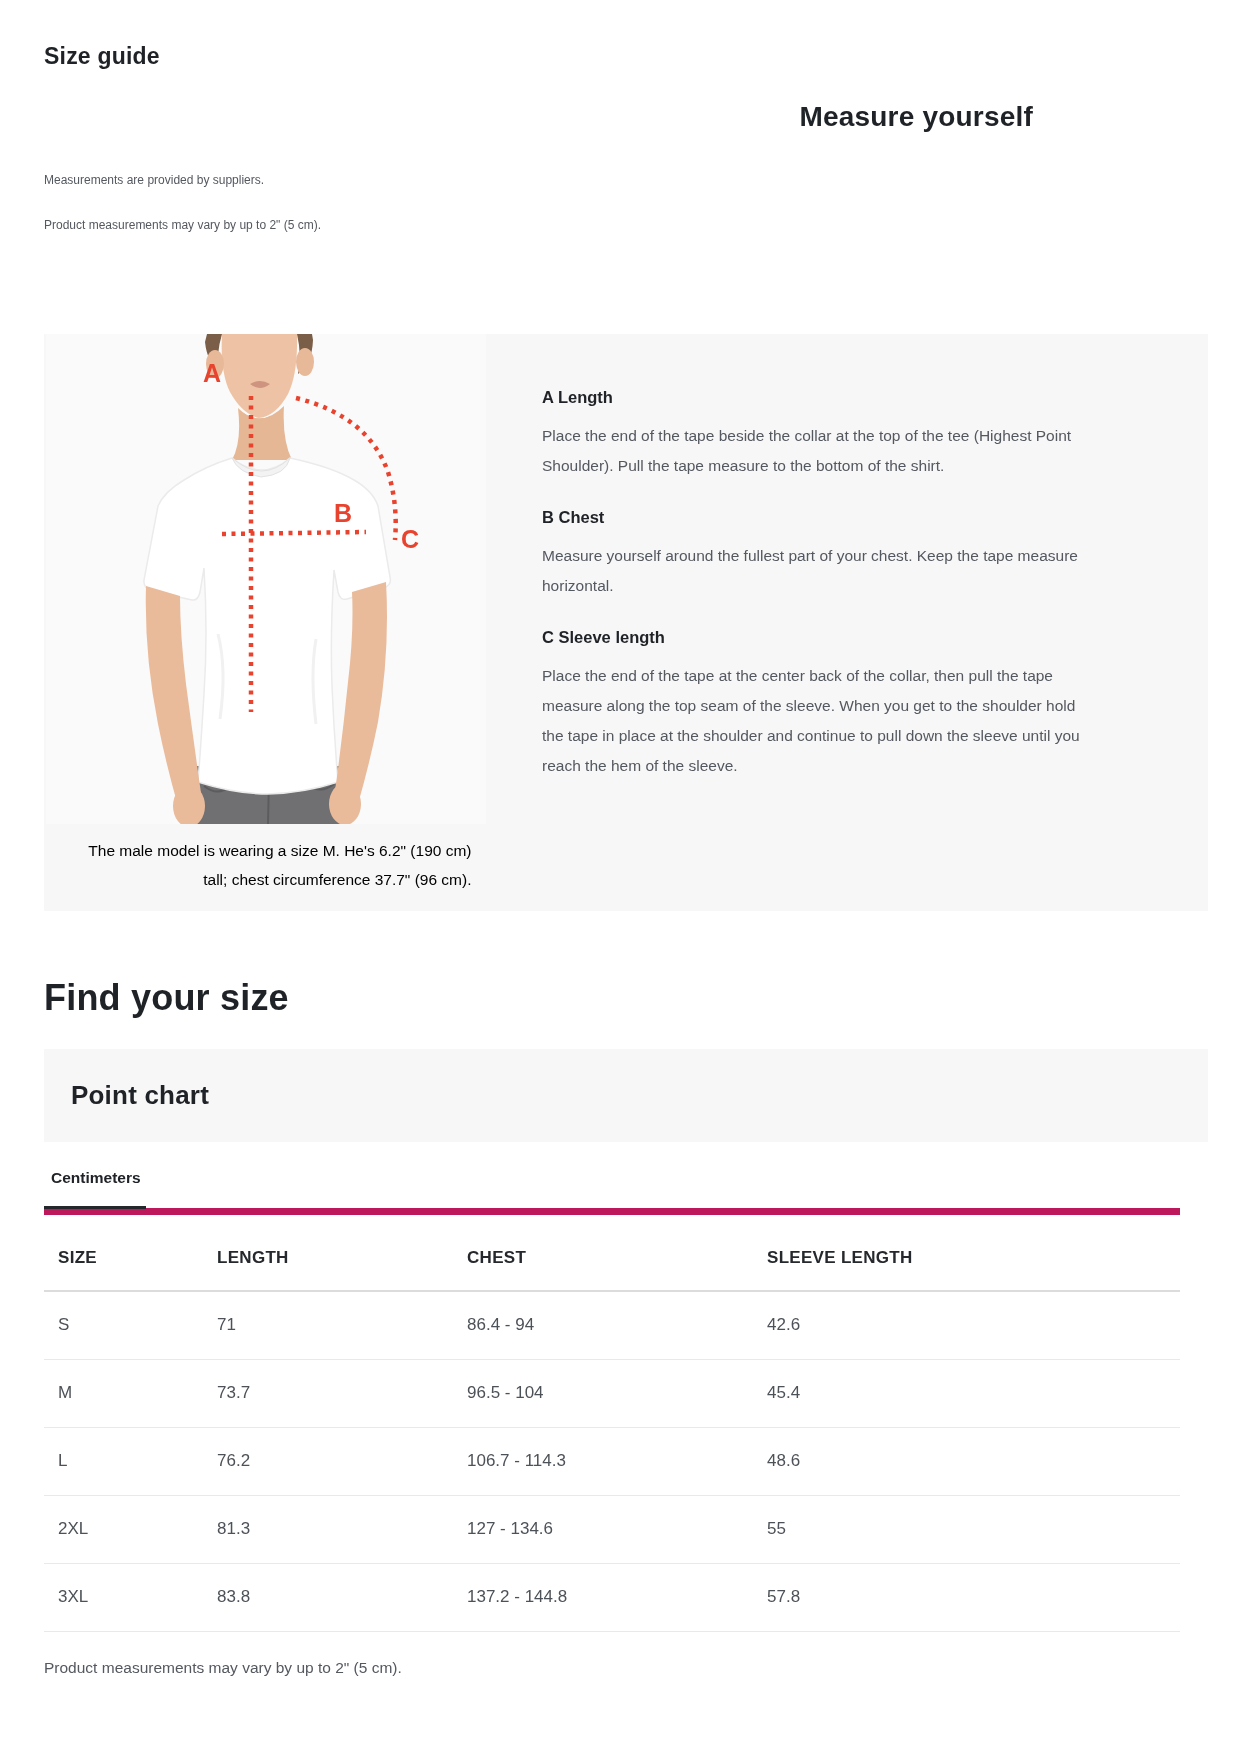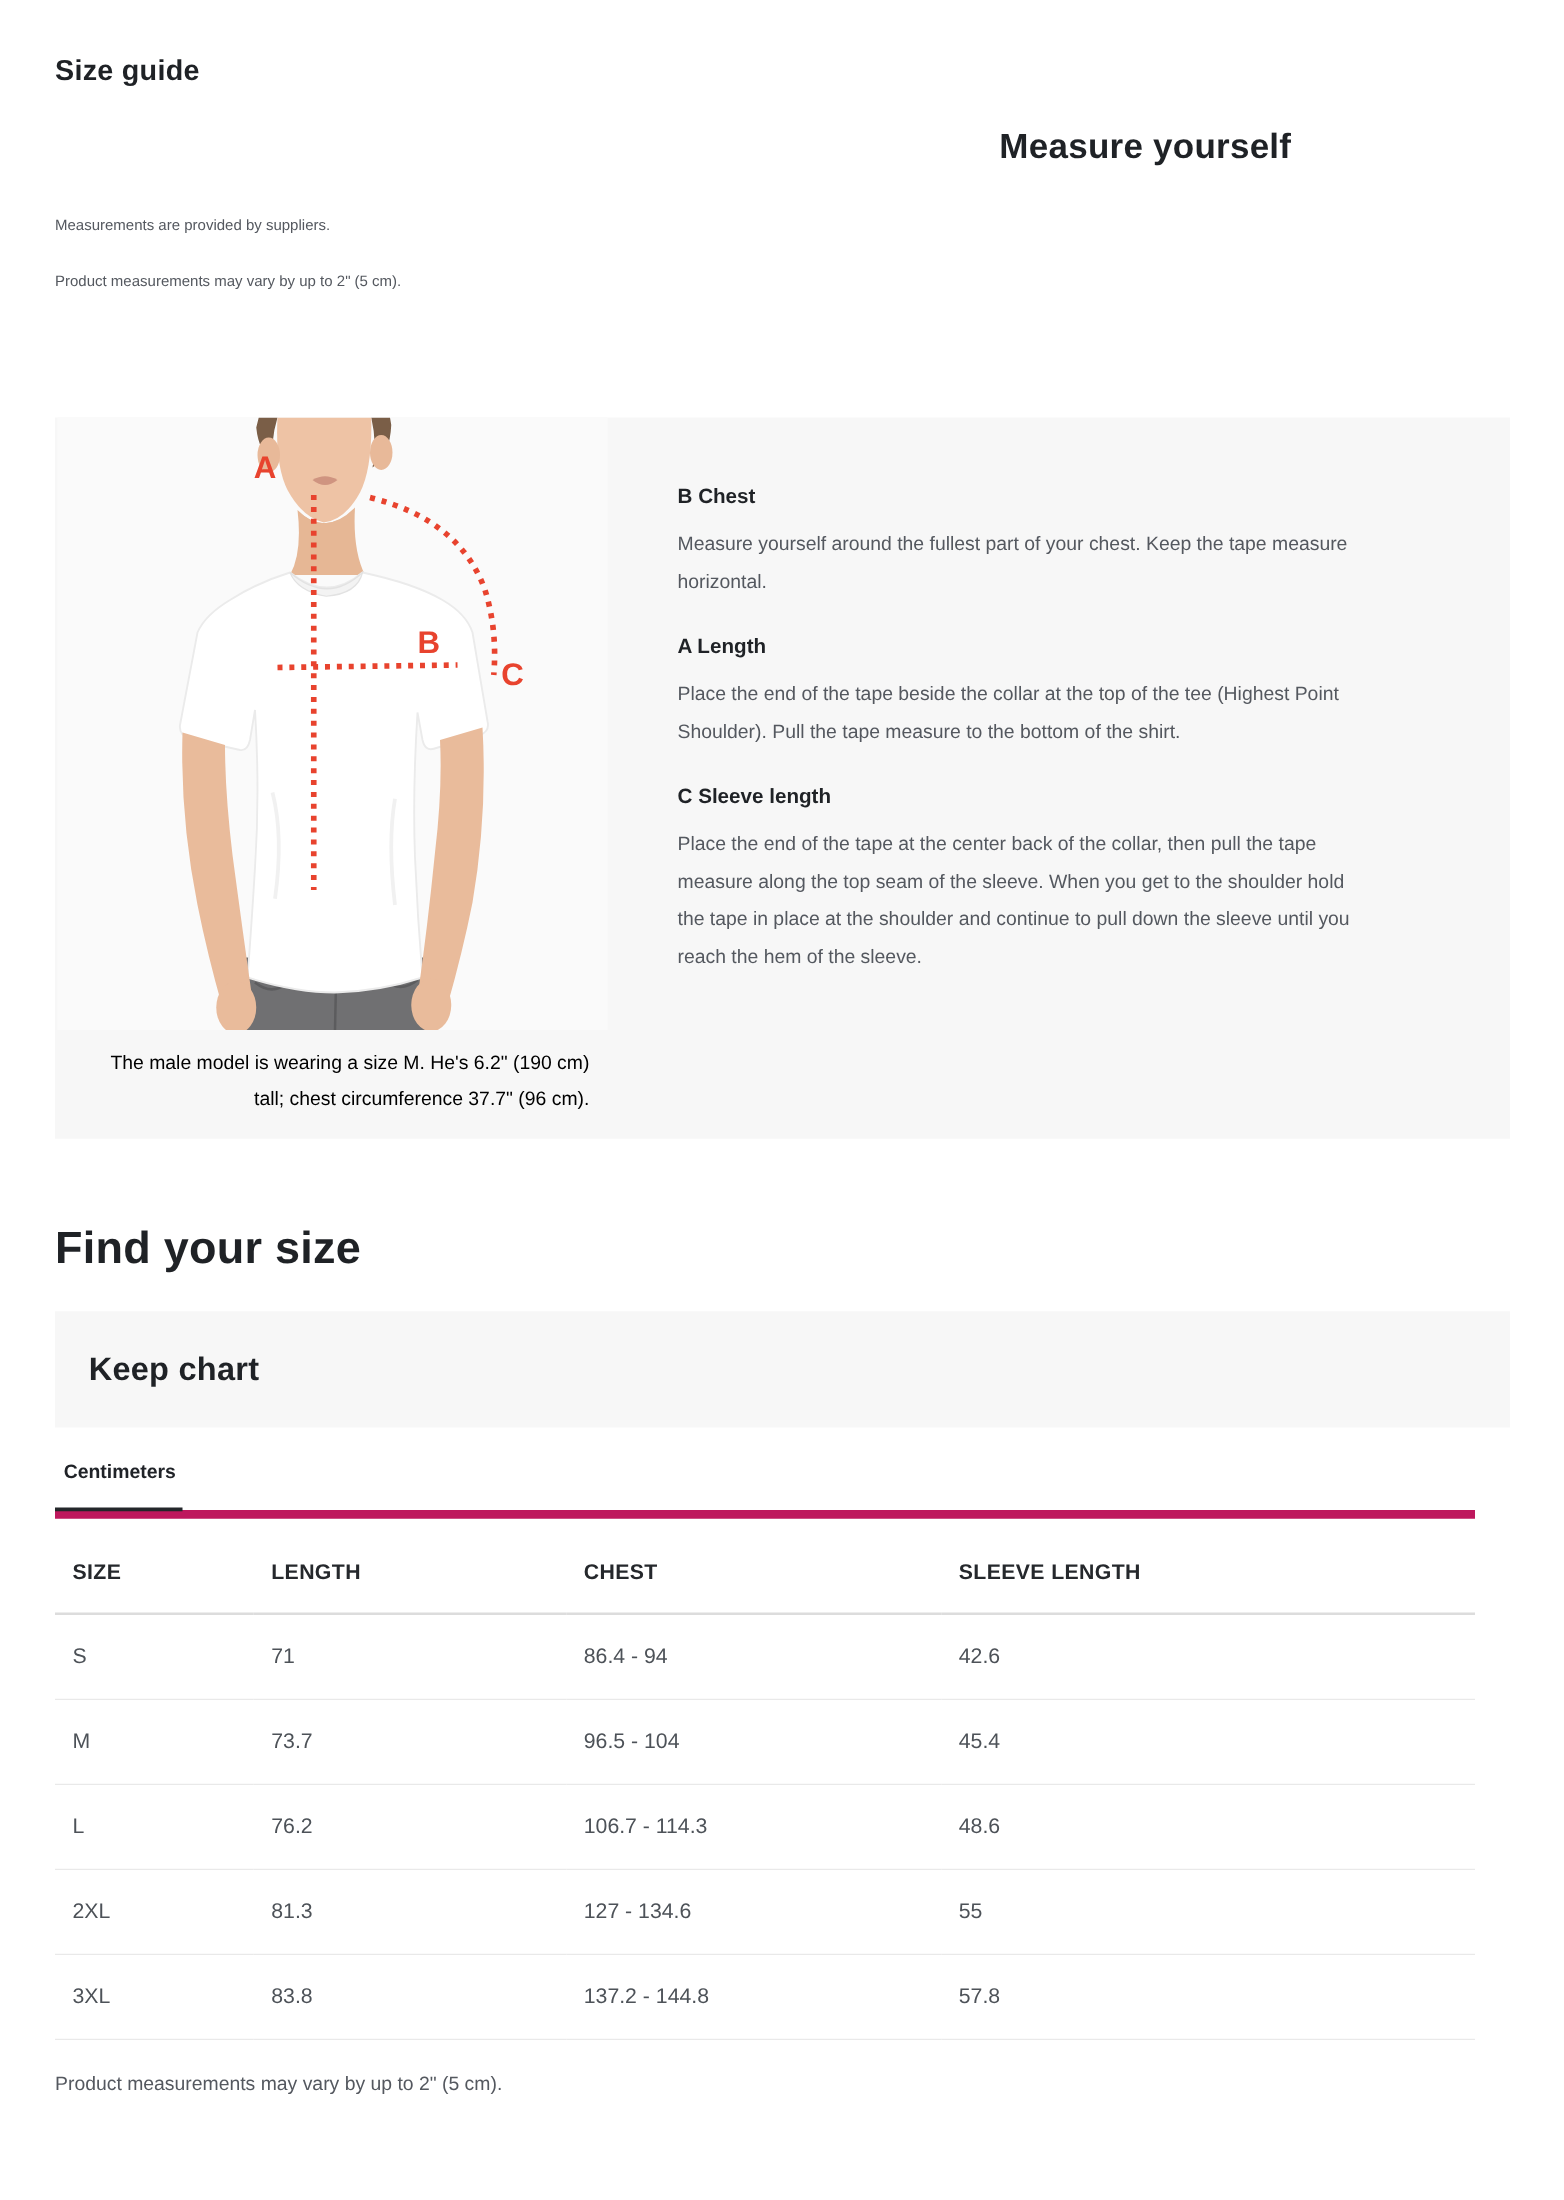--- a/index.html
+++ b/index.html
@@ -112,38 +112,38 @@
           <text class="red-label" x="157" y="48">A</text>
           <text class="red-label" x="288" y="188">B</text>
           <text class="red-label" x="355" y="214">C</text>
         </svg>
       </div>
       <p class="caption">The male model is wearing a size M. He's 6.2" (190 cm) tall; chest circumference 37.7" (96 cm).</p>
     </div>
 
     <div class="panel-right">
       <div class="instr">
+        <h3>A Length</h3>
+        <p>Place the end of the tape beside the collar at the top of the tee (Highest Point Shoulder). Pull the tape measure to the bottom of the shirt.</p>
+      </div>
+      <div class="instr">
         <h3>B Chest</h3>
         <p>Measure yourself around the fullest part of your chest. Keep the tape measure horizontal.</p>
-      </div>
-      <div class="instr">
-        <h3>A Length</h3>
-        <p>Place the end of the tape beside the collar at the top of the tee (Highest Point Shoulder). Pull the tape measure to the bottom of the shirt.</p>
       </div>
       <div class="instr">
         <h3>C Sleeve length</h3>
         <p>Place the end of the tape at the center back of the collar, then pull the tape measure along the top seam of the sleeve. When you get to the shoulder hold the tape in place at the shoulder and continue to pull down the sleeve until you reach the hem of the sleeve.</p>
       </div>
     </div>
   </div>
 
   <h1 class="h-find">Find your size</h1>
 
   <div class="chart-band">
-    <h2>Keep chart</h2>
+    <h2>Point chart</h2>
   </div>
 
   <div class="tabs">
     <span class="tab">Centimeters</span>
   </div>
 
   <table class="size-table">
     <colgroup>
         <col class="c1">
         <col class="c2">

